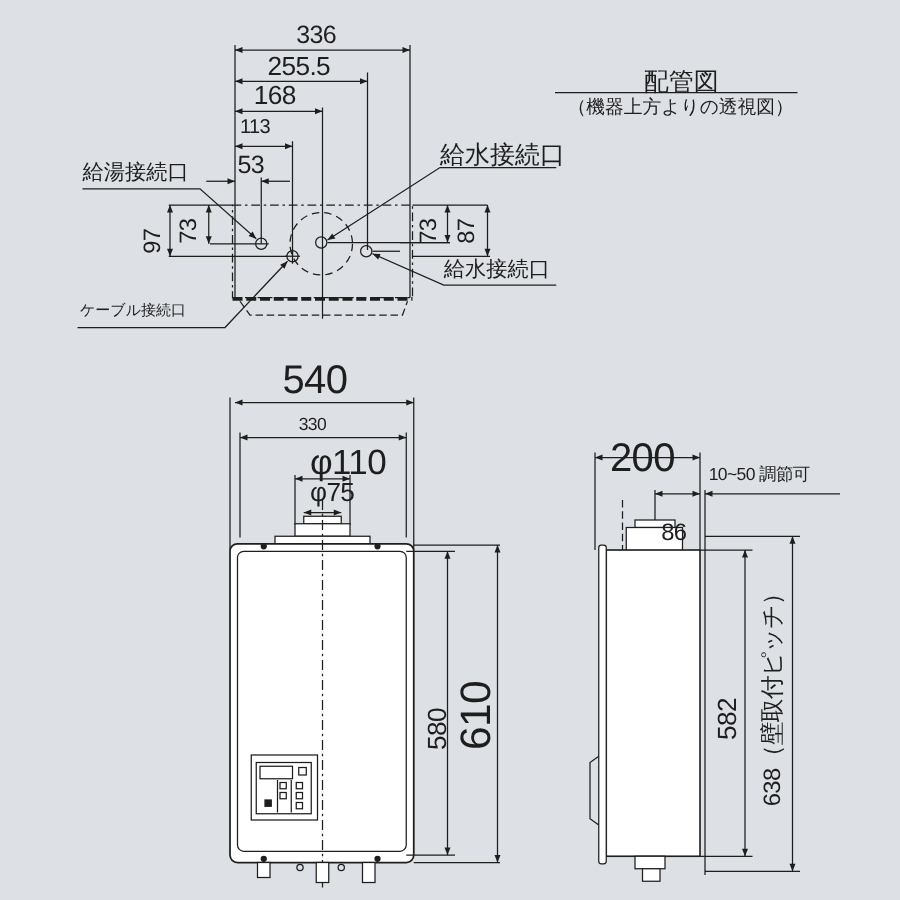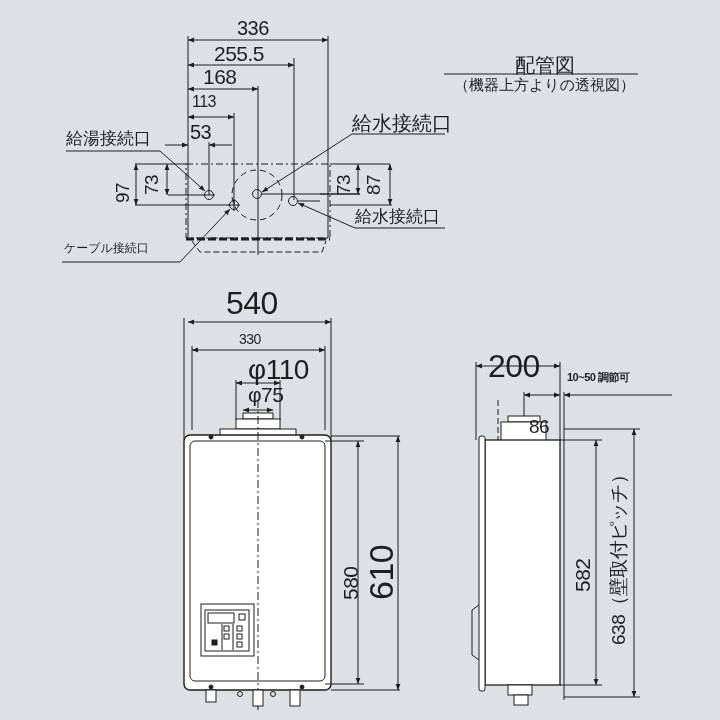--- a/index.html
+++ b/index.html
@@ -167,15 +167,15 @@
 
 <div class="lbl num" style="left:226px;top:287px;font-size:32px;">540</div>
 <div class="lbl num" style="left:239px;top:332px;font-size:14px;">330</div>
 <div class="lbl num" style="left:234px;top:356px;font-size:28px;margin-left:14px;">φ110</div>
 <div class="lbl num" style="left:248px;top:384px;font-size:21px;">φ75</div>
 <div class="lbl num v" style="left:340px;top:600px;font-size:21px;">580</div>
 <div class="lbl num v" style="left:364px;top:600px;font-size:34px;">610</div>
 
 <div class="lbl num" style="left:488px;top:350px;font-size:32px;">200</div>
 <div class="lbl num" style="left:529px;top:372px;font-size:19px;margin-top:45px;">86</div>
-<div class="lbl num" style="left:567px;top:372px;font-size:11px;font-weight:bold;">10~50 調節可</div>
+<div class="lbl num" style="left:567px;top:372px;font-size:14px;">10~50 調節可</div>
 <div class="lbl num v" style="left:572px;top:592px;font-size:21px;">582</div>
 <div class="lbl num v" style="left:609px;top:645px;font-size:19px;">638（壁取付ピッチ）</div>
 
 </body></html>

